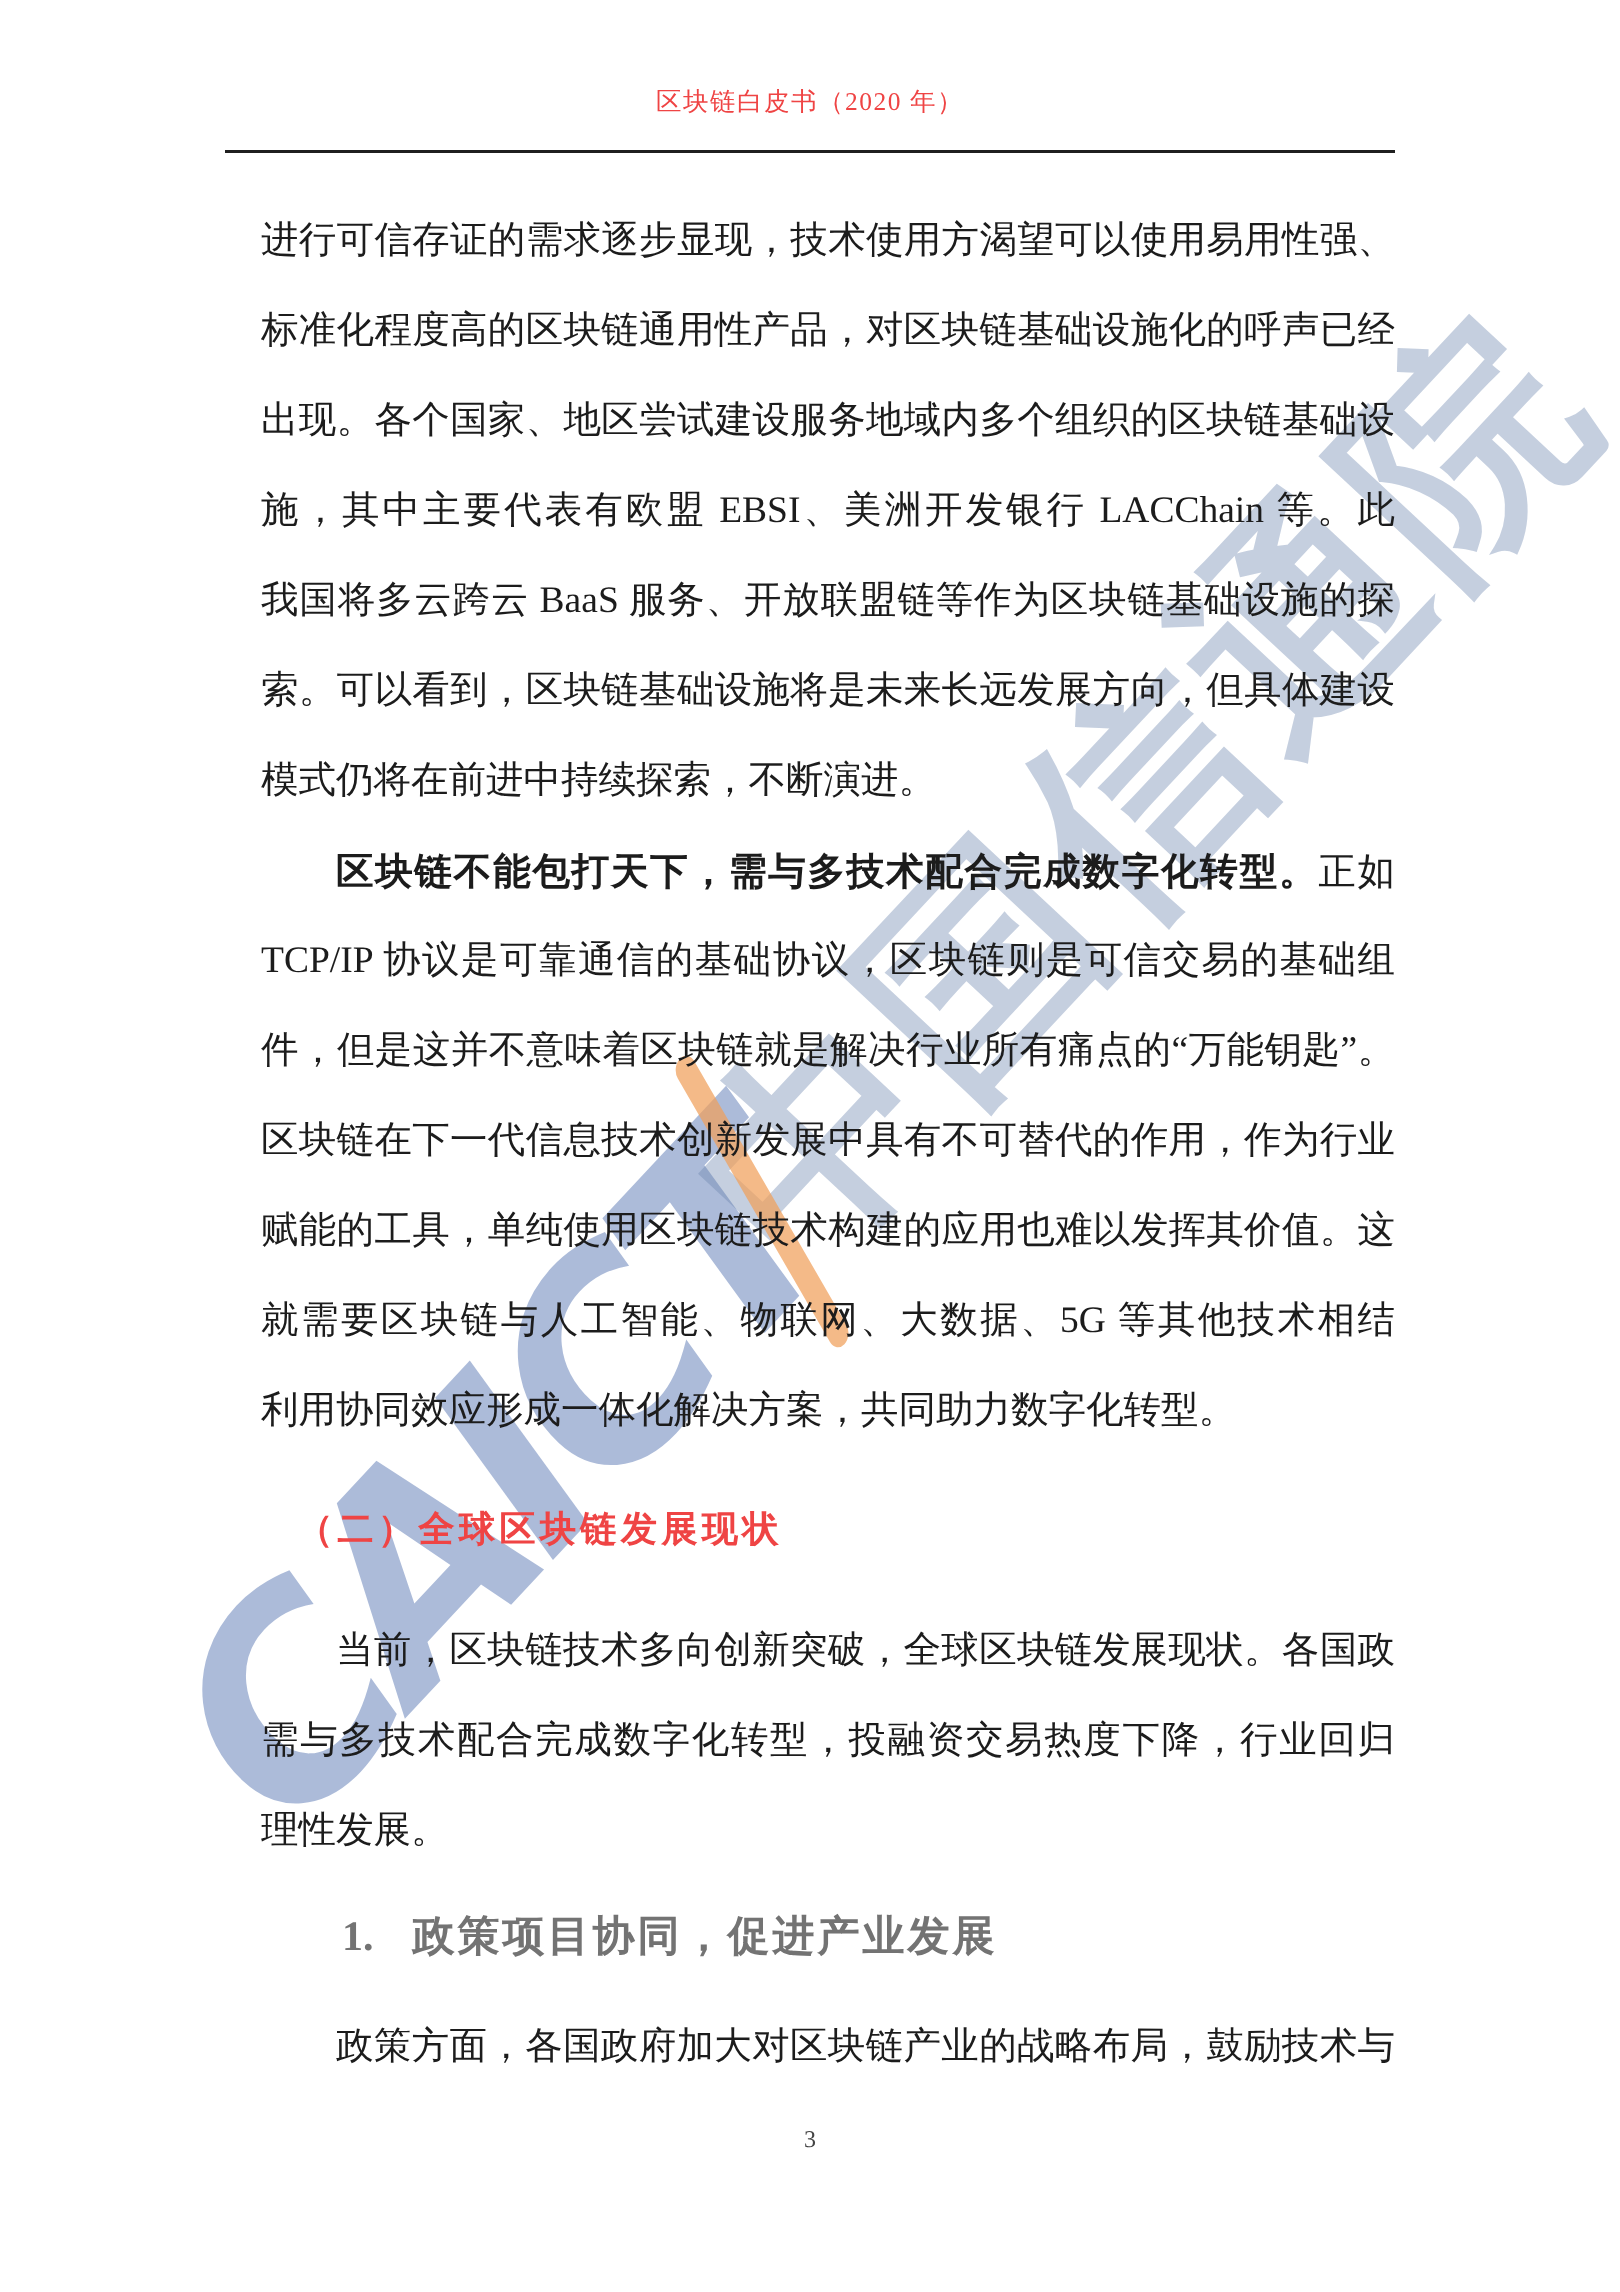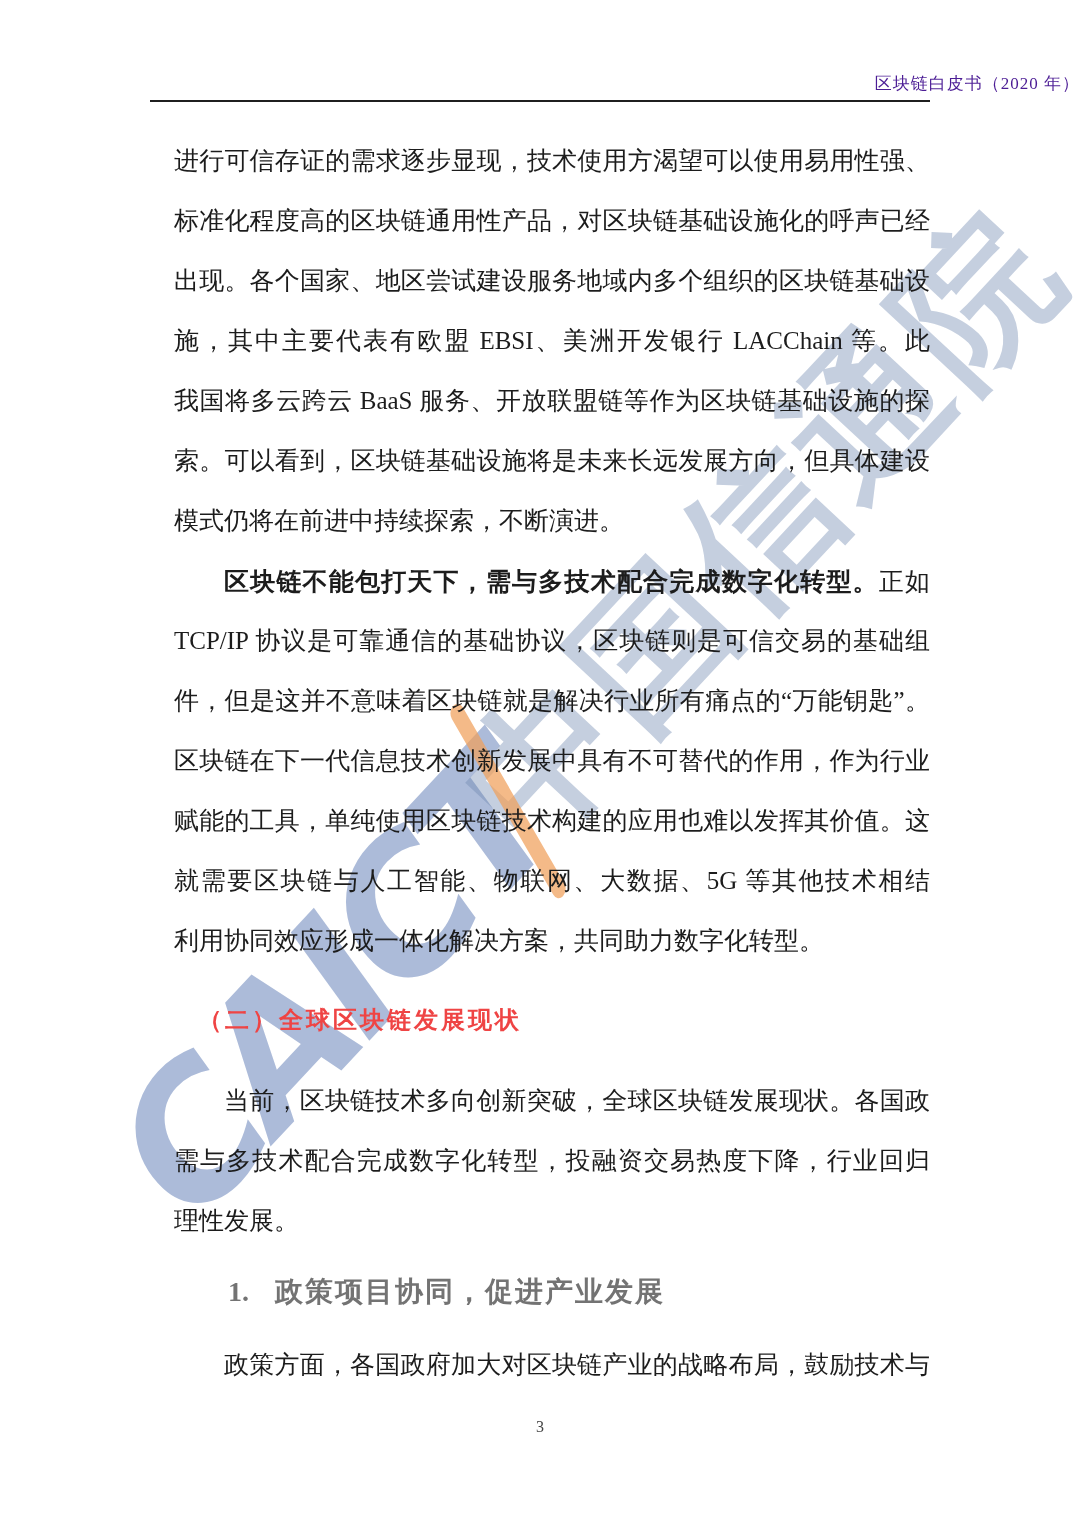--- a/index.html
+++ b/index.html
@@ -7,22 +7,22 @@
   body {
     position:relative;
     background:#ffffff;
     font-family:"Liberation Serif","DejaVu Serif",serif;
     color:#1c1c1c;
     overflow:hidden;
   }
 
   
   .header {
-    position:absolute; top:72px; left:0; width:100%;
-    text-align:right; font-size:17px; letter-spacing:1px; color:#4c1d95;
+    position:absolute; top:56px; left:0; width:100%;
+    text-align:center; font-size:17px; letter-spacing:1px; color:#ef4444;
     z-index:3;
   }
   .rule {
     position:absolute; top:100px; left:150px; right:150px;
     border-top:2px solid #1f1f1f; z-index:3;
   }
 
   
   .wm {
     position:absolute; left:150px; top:1080px;

